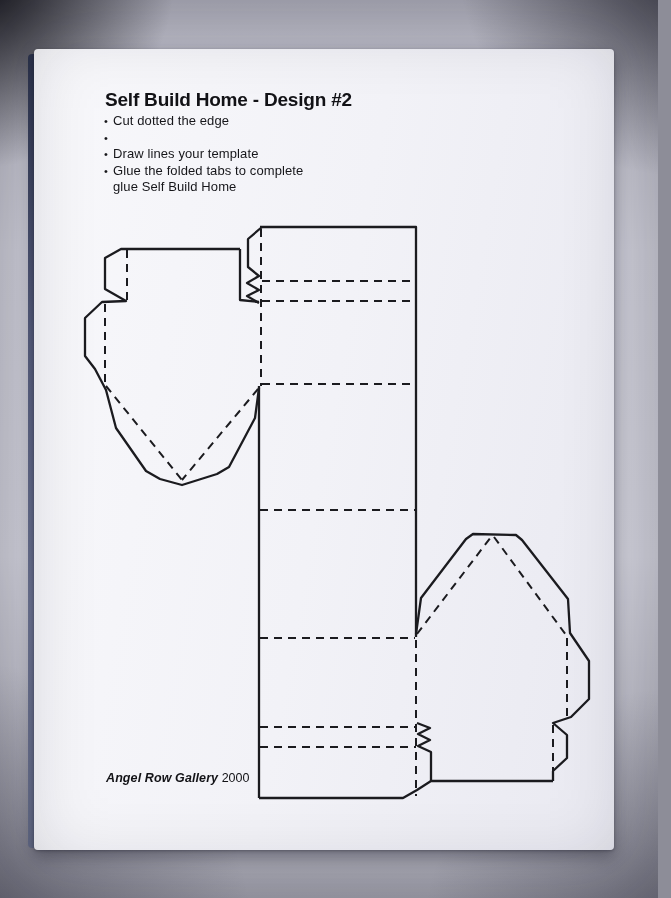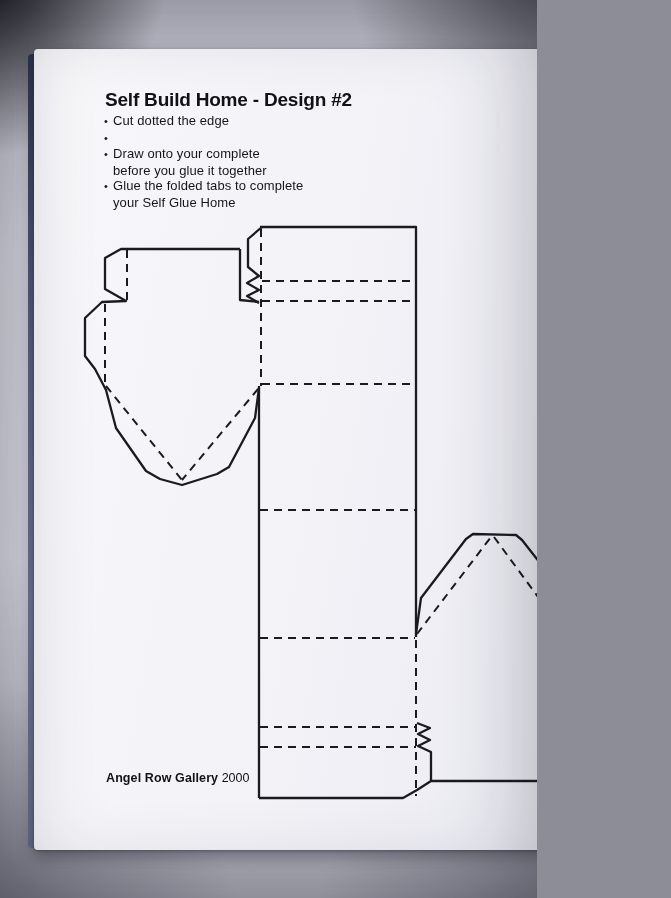--- a/index.html
+++ b/index.html
@@ -1,17 +1,17 @@
 <!DOCTYPE html>
 <html><head>
 <meta charset="utf-8">
 <style>
   html,body { margin:0; padding:0; background:#8d8d98; }
   #screen {
-    position:relative; width:537px; height:898px; overflow:hidden;
+    position:relative; width:658px; height:898px; overflow:hidden;
     font-family:"Liberation Sans", sans-serif;
     background:
       radial-gradient(circle at -3% -3%, rgba(4,4,8,0.95) 0%, rgba(4,4,8,0) 17%),
       radial-gradient(circle at 103% -5%, rgba(15,15,24,0.70) 0%, rgba(15,15,24,0) 19%),
       radial-gradient(circle at 103% 105%, rgba(35,35,50,0.40) 0%, rgba(35,35,50,0) 22%),
       radial-gradient(circle at -4% 105%, rgba(35,35,50,0.45) 0%, rgba(35,35,50,0) 24%),
       linear-gradient(180deg, #b3b3bf 0%, #cfcfd9 28%, #d4d4de 62%, #a6a6b1 100%);
   }
   #screen::after { 
     content:""; position:absolute; inset:0; pointer-events:none;
@@ -34,21 +34,21 @@
     white-space:nowrap;
   }
   .instructions { position:absolute; left:104px; top:113px; color:#16161a; }
   .instruction-line { display:flex; line-height:15.5px; font-size:13px; }
   .instruction-line .marker { width:9px; font-size:11px; padding-top:1px; }
   .instruction-line .text { white-space:nowrap; letter-spacing:0.1px; }
   .footer {
     position:absolute; left:106px; top:771px;
     font-size:12.5px; color:#121216; white-space:nowrap;
   }
-  .footer .publisher { font-weight:bold; letter-spacing:0.1px; }
+  .footer .publisher { font-weight:bold; letter-spacing:0.1px;font-style:italic; }
   svg.template { position:absolute; left:0; top:0; }
   svg.template path { fill:none; stroke:#1b1b1f; stroke-linejoin:round; stroke-linecap:butt; }
   svg.template path.cut  { stroke-width:2.3; }
   svg.template path.fold { stroke-width:2; stroke-dasharray:8 6; }
 </style>
 </head>
 <body>
 
 <div id="screen">
 
@@ -93,37 +93,33 @@
         <span class="marker">•</span>
         <span class="text">Cut dotted the edge</span>
       </div>
 
       <div class="instruction-line">
         <span class="marker">•</span>
       </div>
 
       <div class="instruction-line">
         <span class="marker">•</span>
-        <span class="text">Draw onto your complete</span>
+        <span class="text">Draw lines your template</span>
       </div>
 
 
-      <div class="instruction-line">
-        <span class="marker"></span>
-        <span class="text">before you glue it together</span>
-      </div>
 
       <div class="instruction-line">
         <span class="marker">•</span>
         <span class="text">Glue the folded tabs to complete</span>
       </div>
 
       <div class="instruction-line">
         <span class="marker"></span>
-        <span class="text">your Self Glue Home</span>
+        <span class="text">glue Self Build Home</span>
       </div>
     </div>
 
   <div class="footer">
     <span class="publisher">Angel Row Gallery</span>
     <span> </span>
     <span class="year">2000</span>
   </div>
 
 </div>

